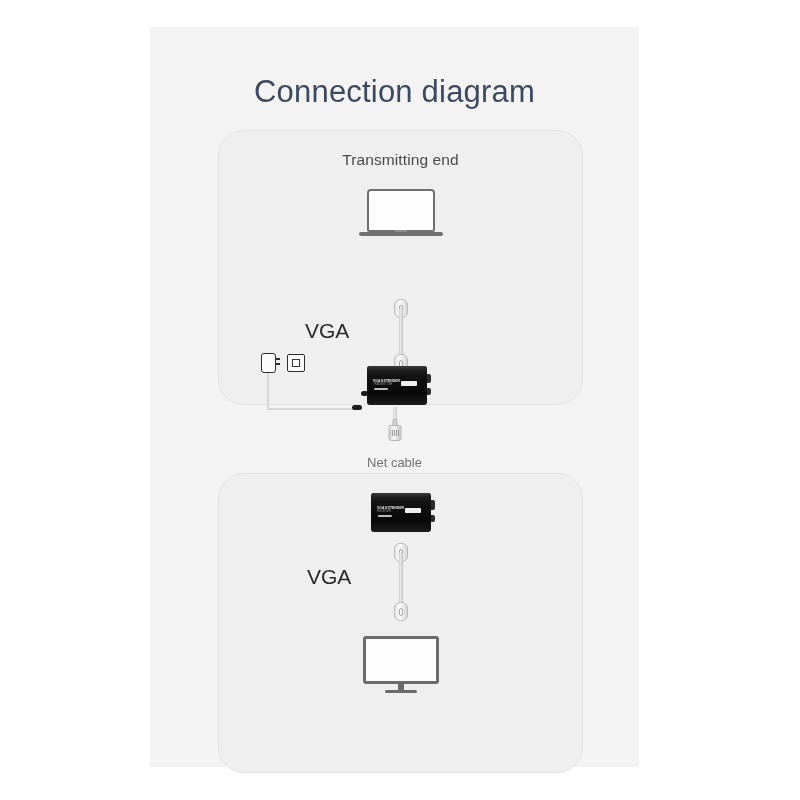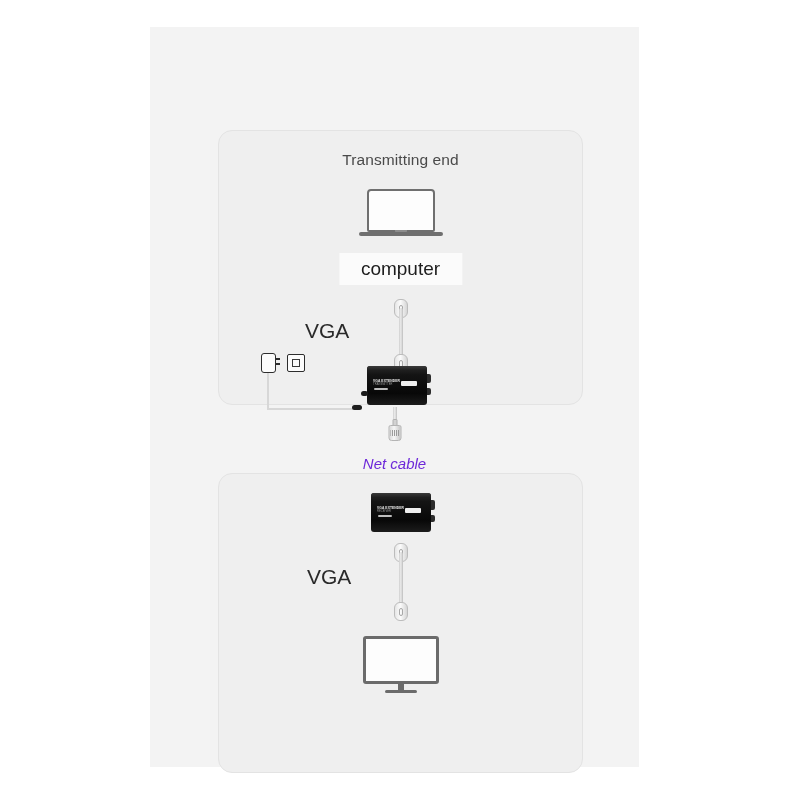--- a/index.html
+++ b/index.html
@@ -42,21 +42,21 @@
     font-weight: 400;
     color: #3b4a5e;
     letter-spacing: .2px;
   }
 
   
   .panel {
     position: absolute;
     background: #efefef;
     border: 1px solid #e3e3e3;
-    border-radius: 14px;
+    border-radius: 26px;
     box-sizing: border-box;
   }
   .panel-tx {
     left: 68px;
     top: 103px;
     width: 365px;
     height: 275px;
   }
   .panel-rx {
     left: 68px;
@@ -176,21 +176,21 @@
     letter-spacing: .2px;
   }
 
   
   .cable-label {
     position: absolute;
     color: #2a2a2a;
     white-space: nowrap;
   }
   .lbl-vga  { font-size: 21px; }
-  .lbl-net  { font-size: 15px; color: #6d28d9; font-style: italic; }
+  .lbl-net  { font-size: 13px; color: #737373; }
 
   
   .vgacable {
     position: absolute;
     left: 50%;
     transform: translateX(-50%);
     width: 14px;
   }
   .vgacable .wire {
     position: absolute;
@@ -386,34 +386,34 @@
     border-radius: 3px;
   }
 </style>
 </head>
 <body>
 
 <div id="page">
 
   <div class="card">
 
+    <div class="page-title">Connection diagram</div>
 
     <div class="panel panel-tx">
 
       <div class="sec-caption" style="top:20px;">Transmitting end</div>
 
       <div class="cx" style="top:58px;">
         <div class="laptop">
           <div class="lid"></div>
           <div class="notch"></div>
           <div class="base"></div>
         </div>
       </div>
 
-      <div class="chip" style="top:122px;">computer</div>
 
       <div class="vgacable" style="top:168px;height:74px;">
         <div class="conn top"></div>
         <div class="wire"></div>
         <div class="conn bottom"></div>
       </div>
       <div class="cable-label lbl-vga" style="left:86px;top:188px;">VGA</div>
 
       <div class="adapter" style="left:42px;top:222px;">
         <div class="prongs"></div>

